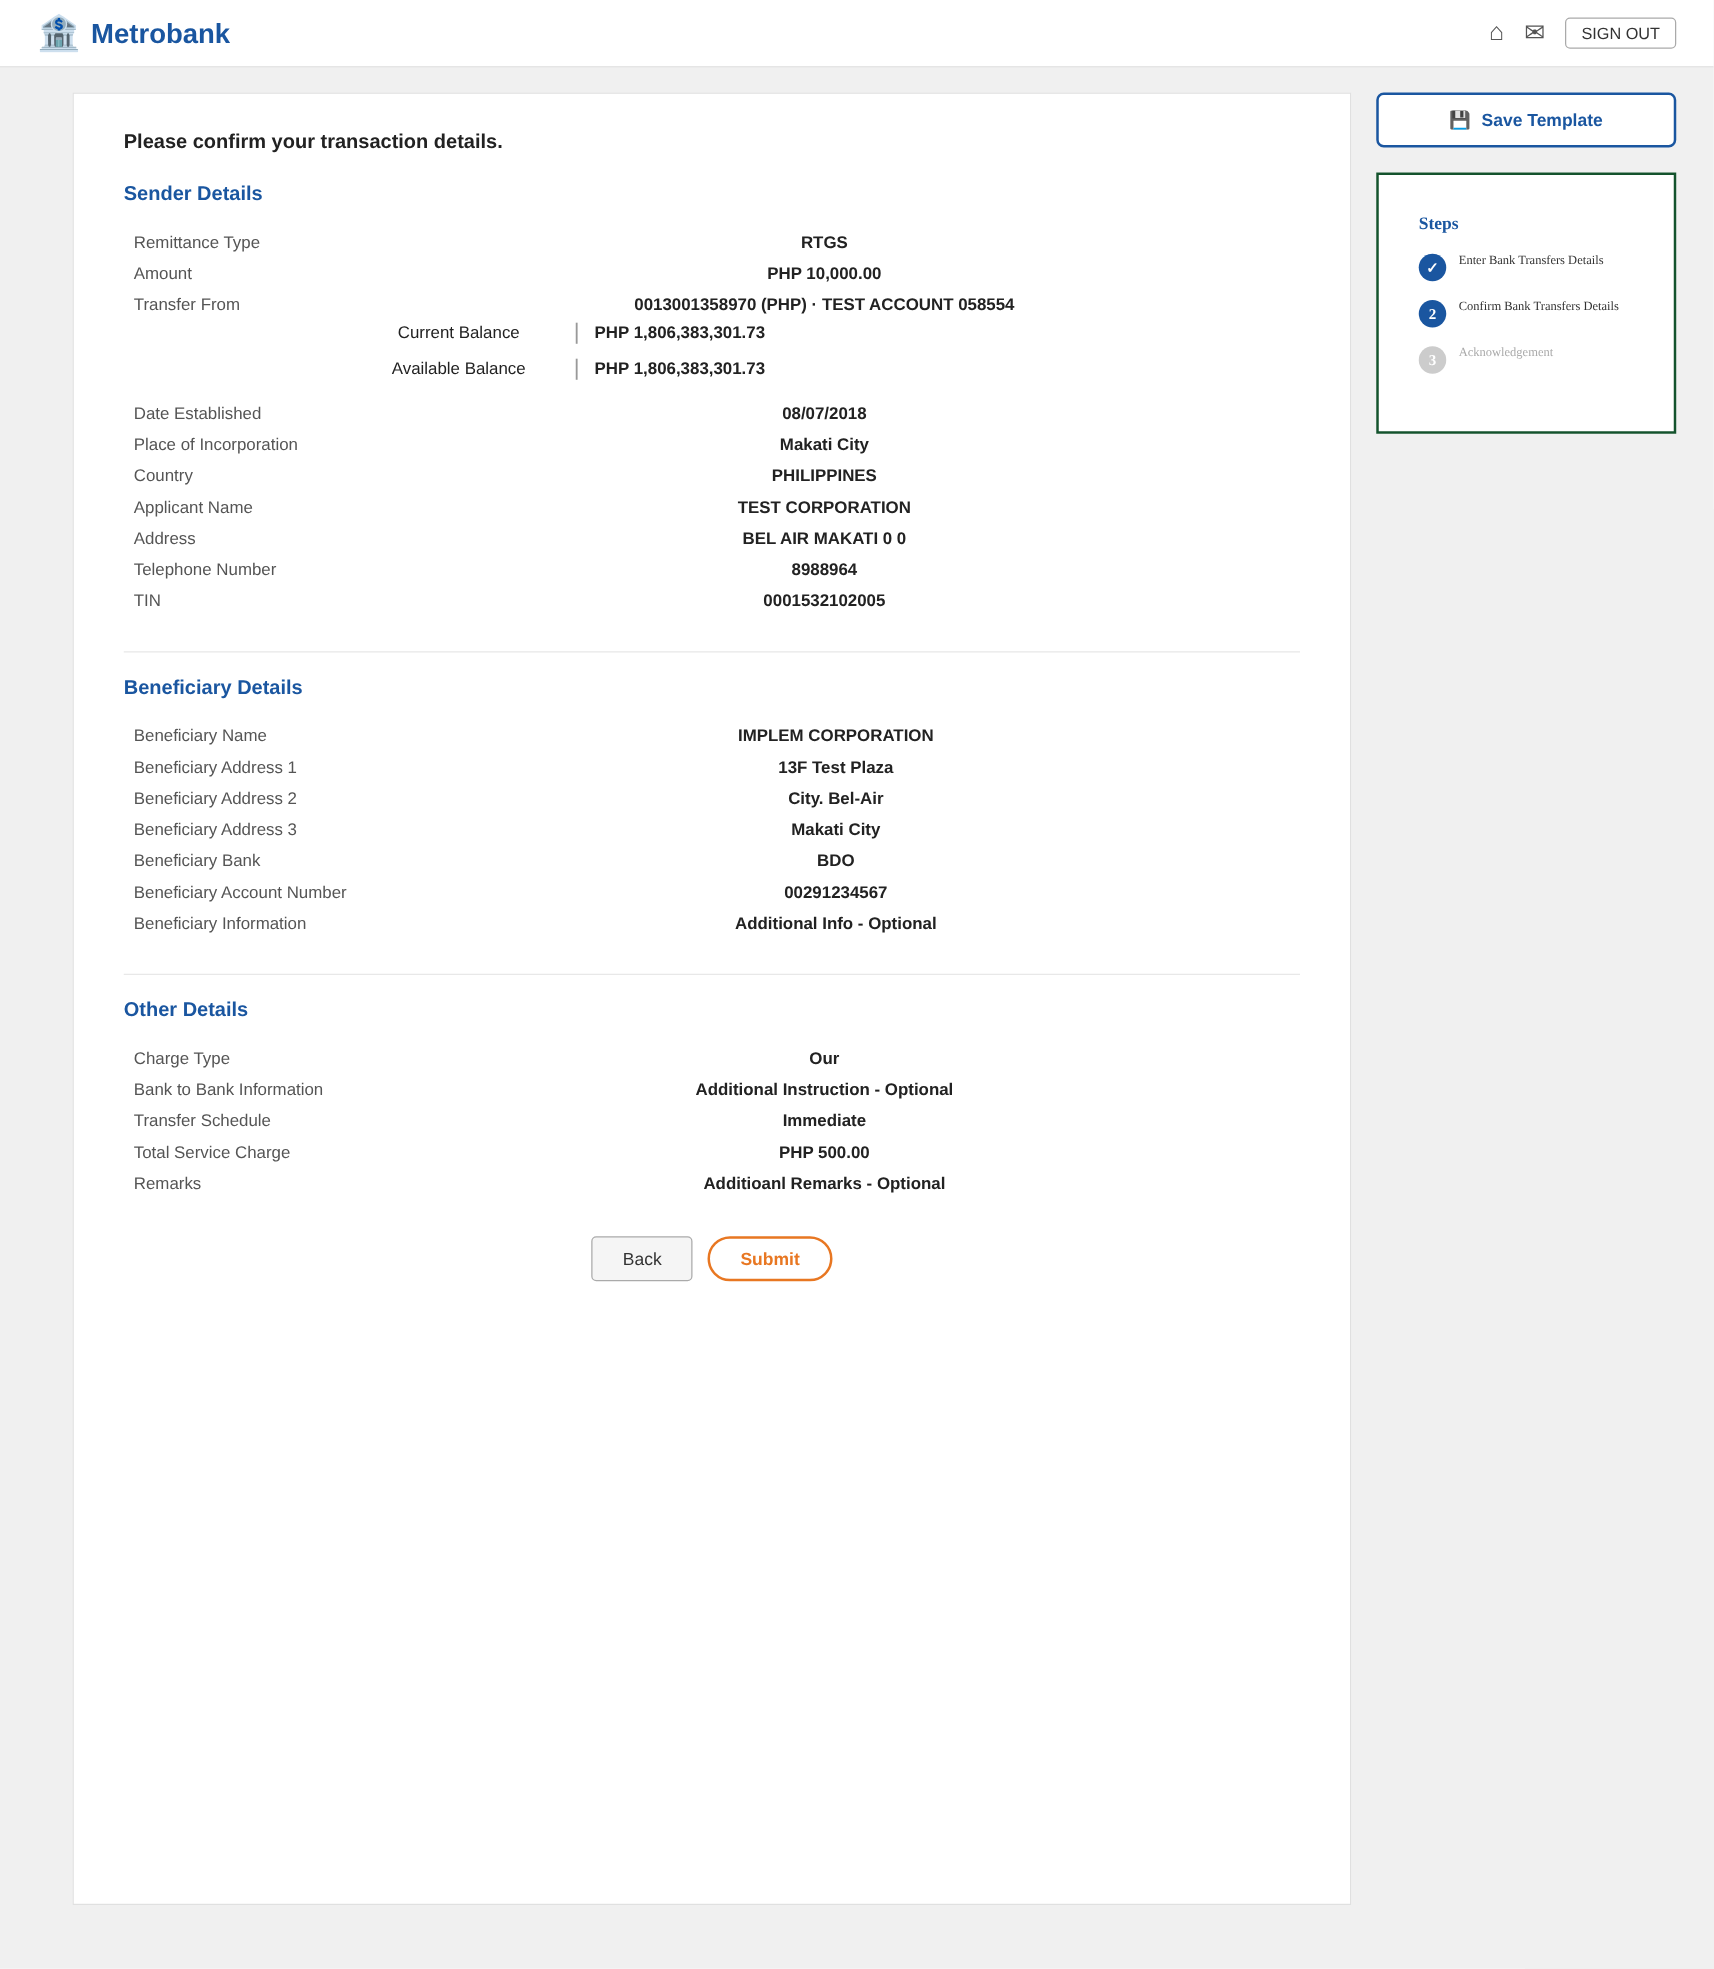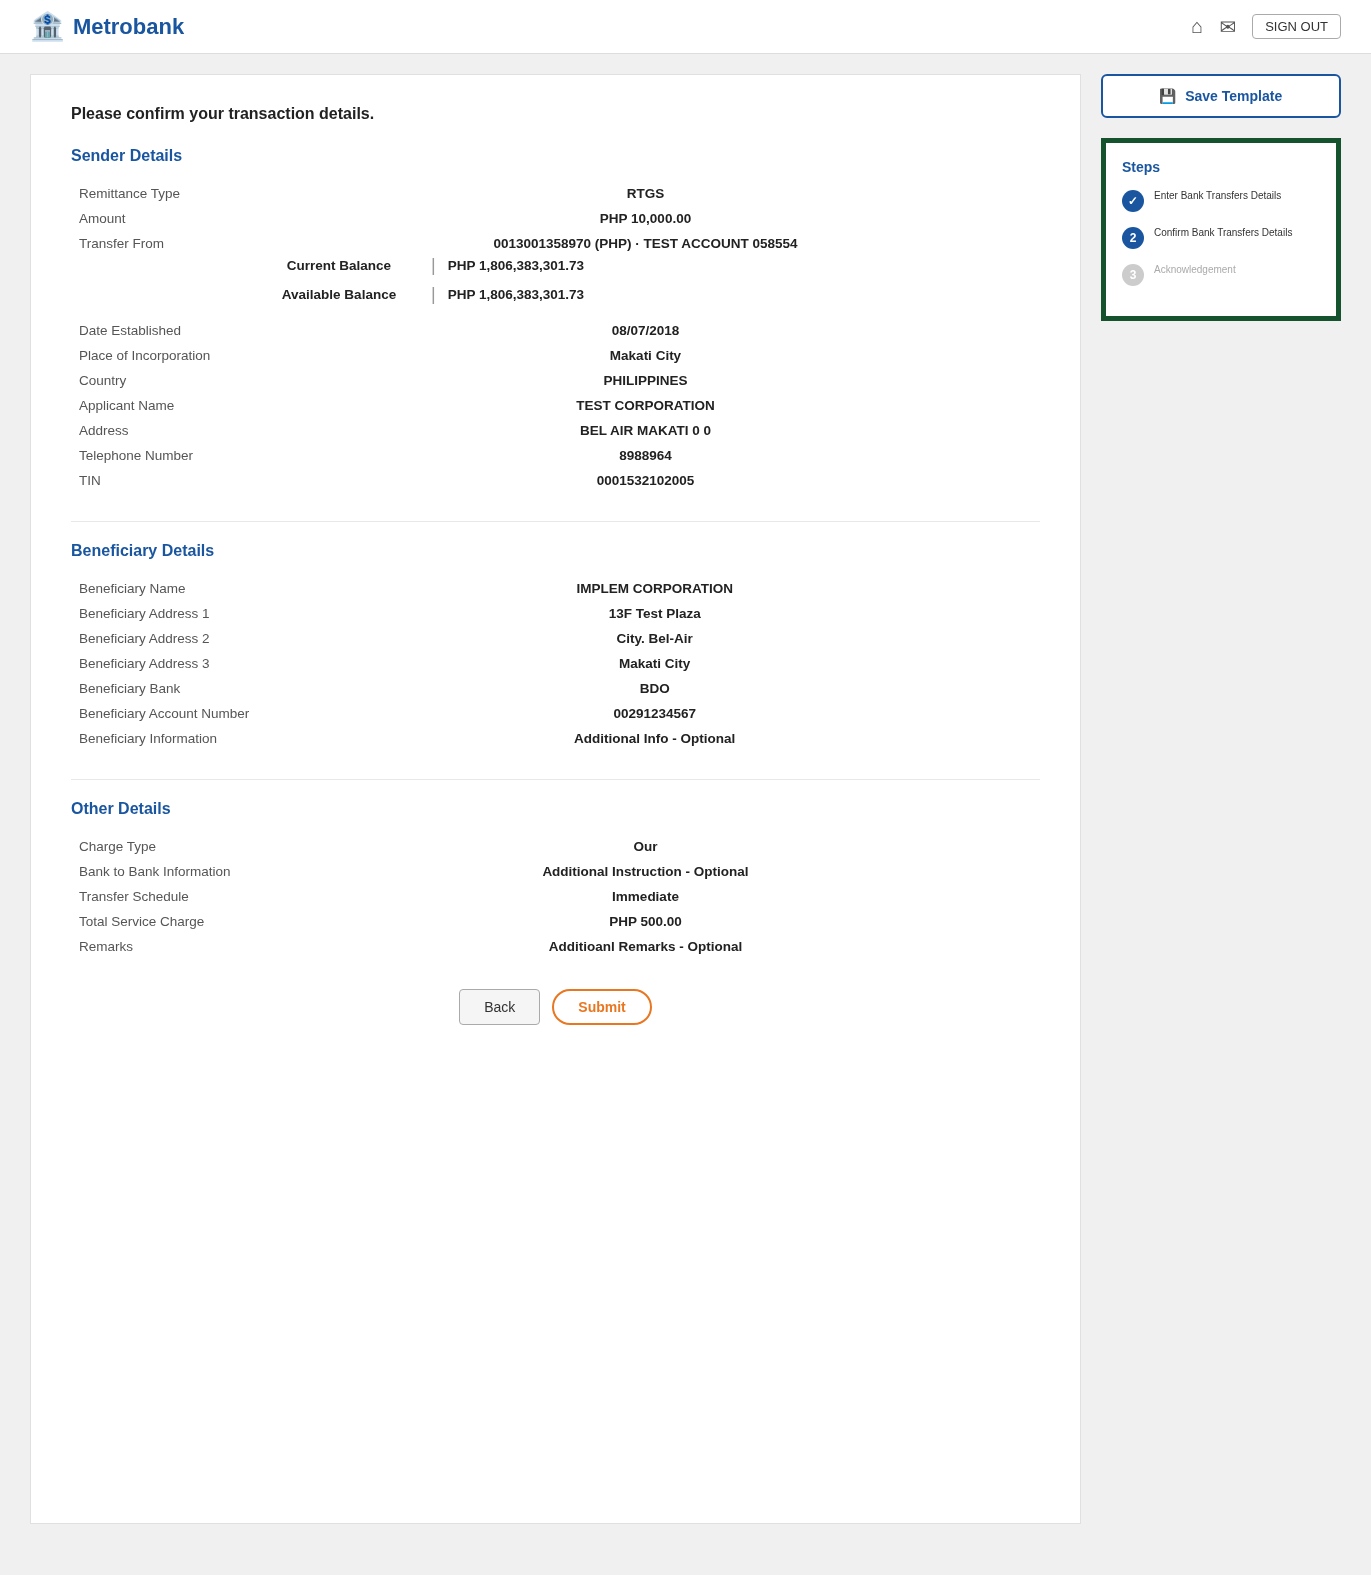--- a/index.html
+++ b/index.html
@@ -63,20 +63,21 @@
       align-items: flex-start;
     }
 
     
     .content-area {
       background: #fff;
       flex: 1;
       padding: 30px 40px 56px 40px;
       min-height: 1450px;
       border: 1px solid #e0e0e0;
+      margin-left: 28px;
     }
 
     .page-title {
       font-size: 16px;
       font-weight: bold;
       color: #222;
       margin-bottom: 24px;
     }
 
     .section-title {
@@ -120,21 +121,21 @@
     }
 
     .balance-row {
       display: flex;
       align-items: center;
       gap: 0;
       margin-bottom: 8px;
     }
 
     .balance-label {
-      font-weight: bold;
+      font-weight: normal;
       font-size: 13.5px;
       color: #222;
       min-width: 160px;
     }
 
     .balance-separator {
       color: #999;
       margin: 0 12px;
       font-size: 18px;
       font-weight: 100;
@@ -199,22 +200,23 @@
       background: #fff;
       cursor: pointer;
       font-size: 14px;
       color: #1a56a0;
       font-weight: bold;
       margin-bottom: 20px;
     }
 
     .steps-panel {
       background: #fff;
-      border: 5px solid #14532d;
-      padding: 16px;
+      border: 2px solid #14532d;
+      padding: 32px;
+      font-family: Liberation Serif, serif;
     }
 
     .steps-title {
       font-size: 14px;
       font-weight: bold;
       color: #1a56a0;
       margin-bottom: 14px;
     }
 
     .step-item {

